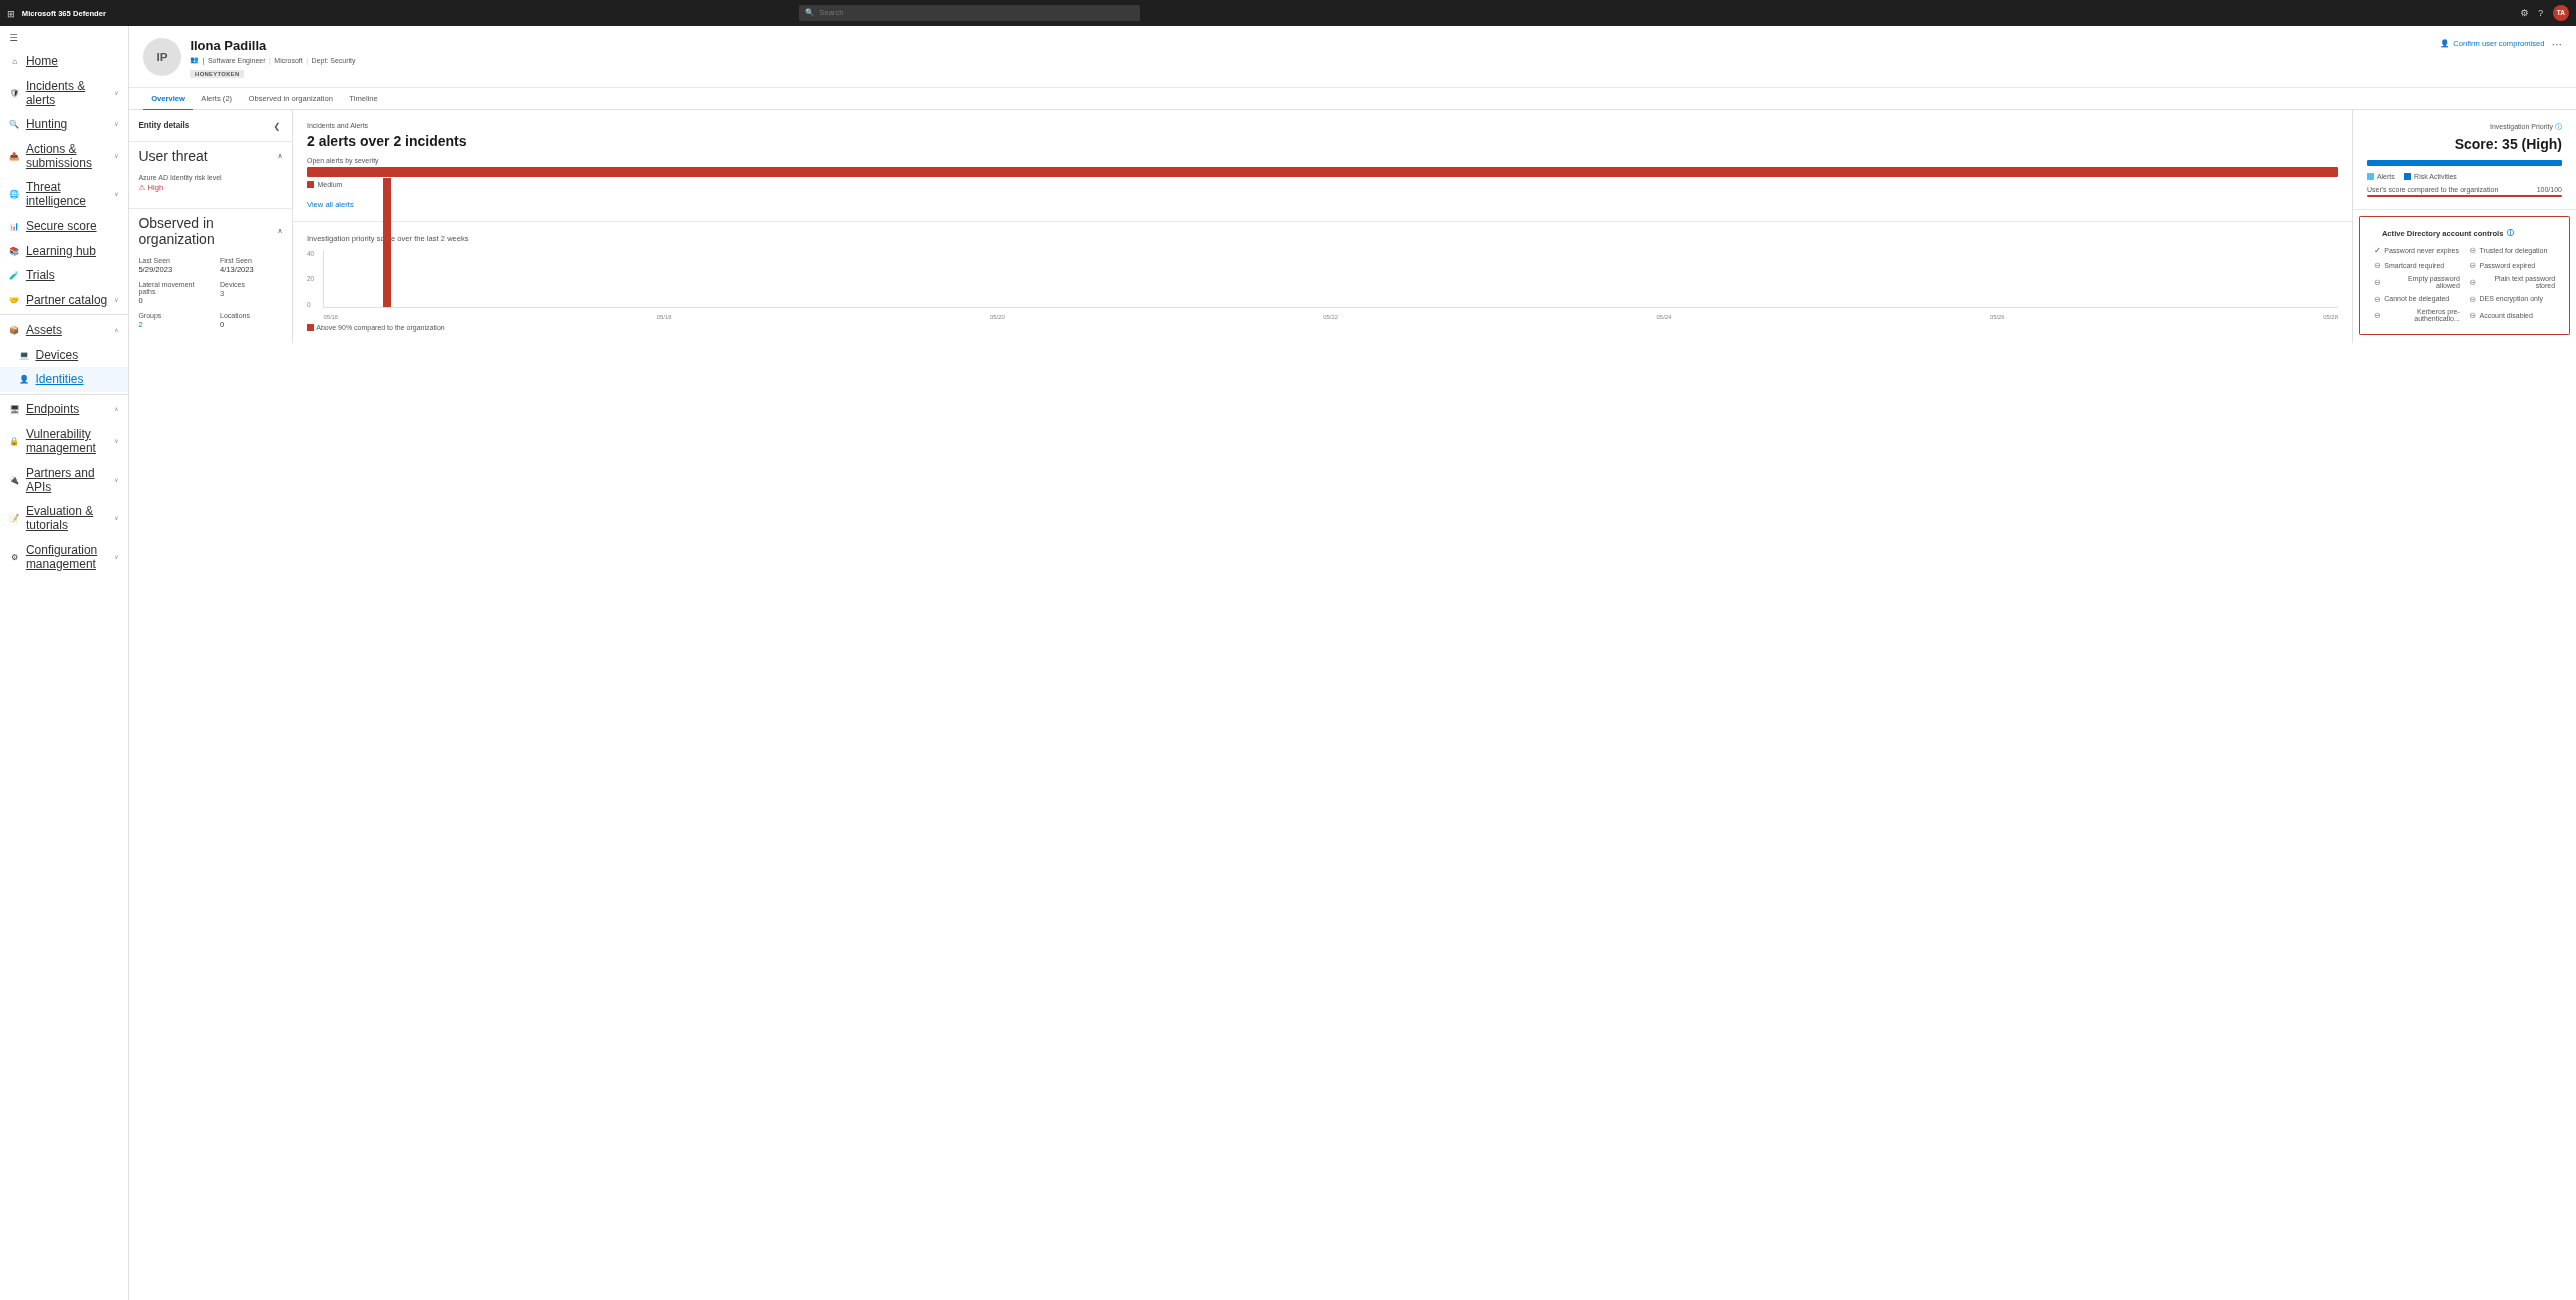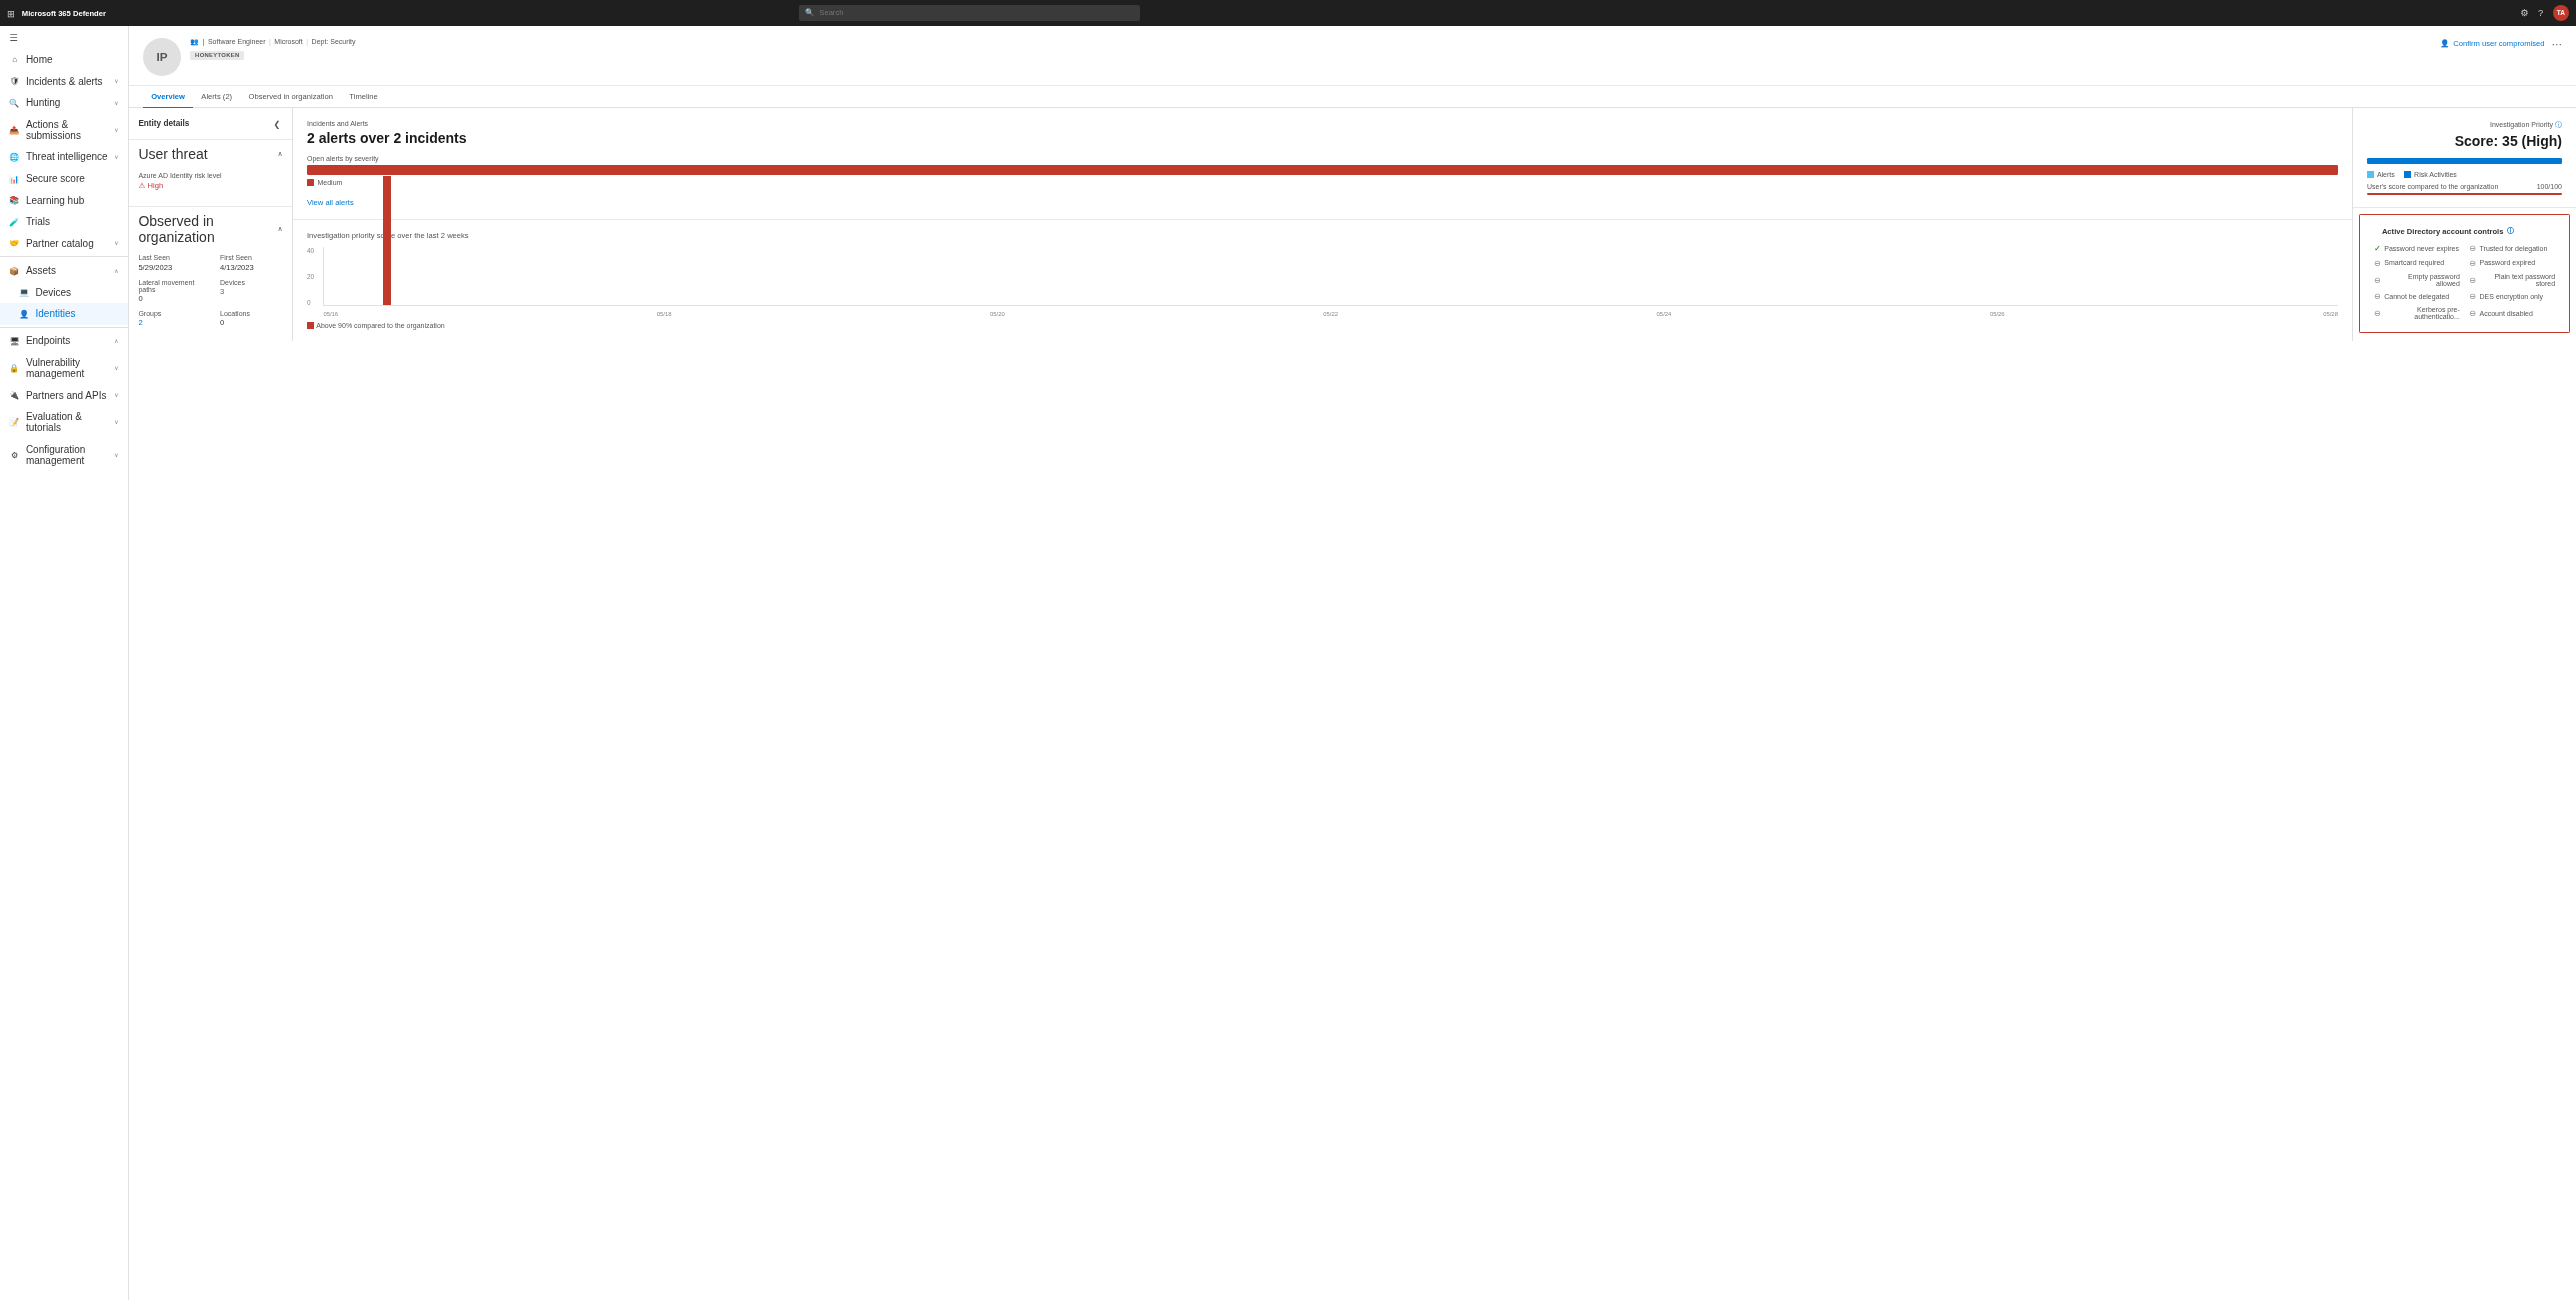--- a/index.html
+++ b/index.html
@@ -17,21 +17,21 @@
 
     
     .main-layout { display: flex; flex: 1; overflow: hidden; }
 
     
     .sidebar { width: 129px; background: #fff; border-right: 0.6px solid #e0e0e0; display: flex; flex-direction: column; overflow-y: auto; flex-shrink: 0; }
     .sidebar-hamburger { padding: 5.9px 9.4px; cursor: pointer; color: #555; font-size: 9.4px; }
     .sidebar-item { display: flex; align-items: center; padding: 5.3px 9.4px; cursor: pointer; color: #333; gap: 5.9px; position: relative; }
     .sidebar-item.active { background: #f0f7ff; color: #0078d4; }
     .sidebar-item-icon { width: 10.6px; text-align: center; font-size: 8.2px; flex-shrink: 0; }
-    .sidebar-item-label { flex: 1; font-size: 10px; }
+    .sidebar-item-label { flex: 1; font-size: 12px; text-decoration: underline; }
     .sidebar-item-chevron { font-size: 5.9px; color: #888; }
     .sidebar-divider { border: none; border-top: 0.6px solid #e0e0e0; margin: 2.3px 0; }
 
     
     .content-area { flex: 1; overflow-y: auto; background: #fff; }
 
     
     .profile-header { display: flex; align-items: flex-start; padding: 11.7px 14px 9.4px; background: #fff; border-bottom: 0.6px solid #e8e8e8; gap: 9.4px; }
     .profile-avatar { width: 38px; height: 38px; border-radius: 50%; background: #e0e0e0; display: flex; align-items: center; justify-content: center; font-size: 11.7px; font-weight: 600; color: #555; flex-shrink: 0; }
     .profile-info { flex: 1; }
@@ -220,20 +220,21 @@
       <span class="sidebar-item-label">Configuration management</span>
       <span class="sidebar-item-chevron">∨</span>
     </div>
   </div>
 
   <div class="content-area">
 
     <div class="profile-header">
       <div class="profile-avatar">IP</div>
       <div class="profile-info">
+        <div class="profile-name">Ilona Padilla</div>
         <div class="profile-meta">
           <span>👥</span>
           <span>|</span>
           <span>Software Engineer</span>
           <span class="profile-meta-sep">|</span>
           <span>Microsoft</span>
           <span class="profile-meta-sep">|</span>
           <span>Dept: Security</span>
         </div>
         <span class="profile-badge">HONEYTOKEN</span>

